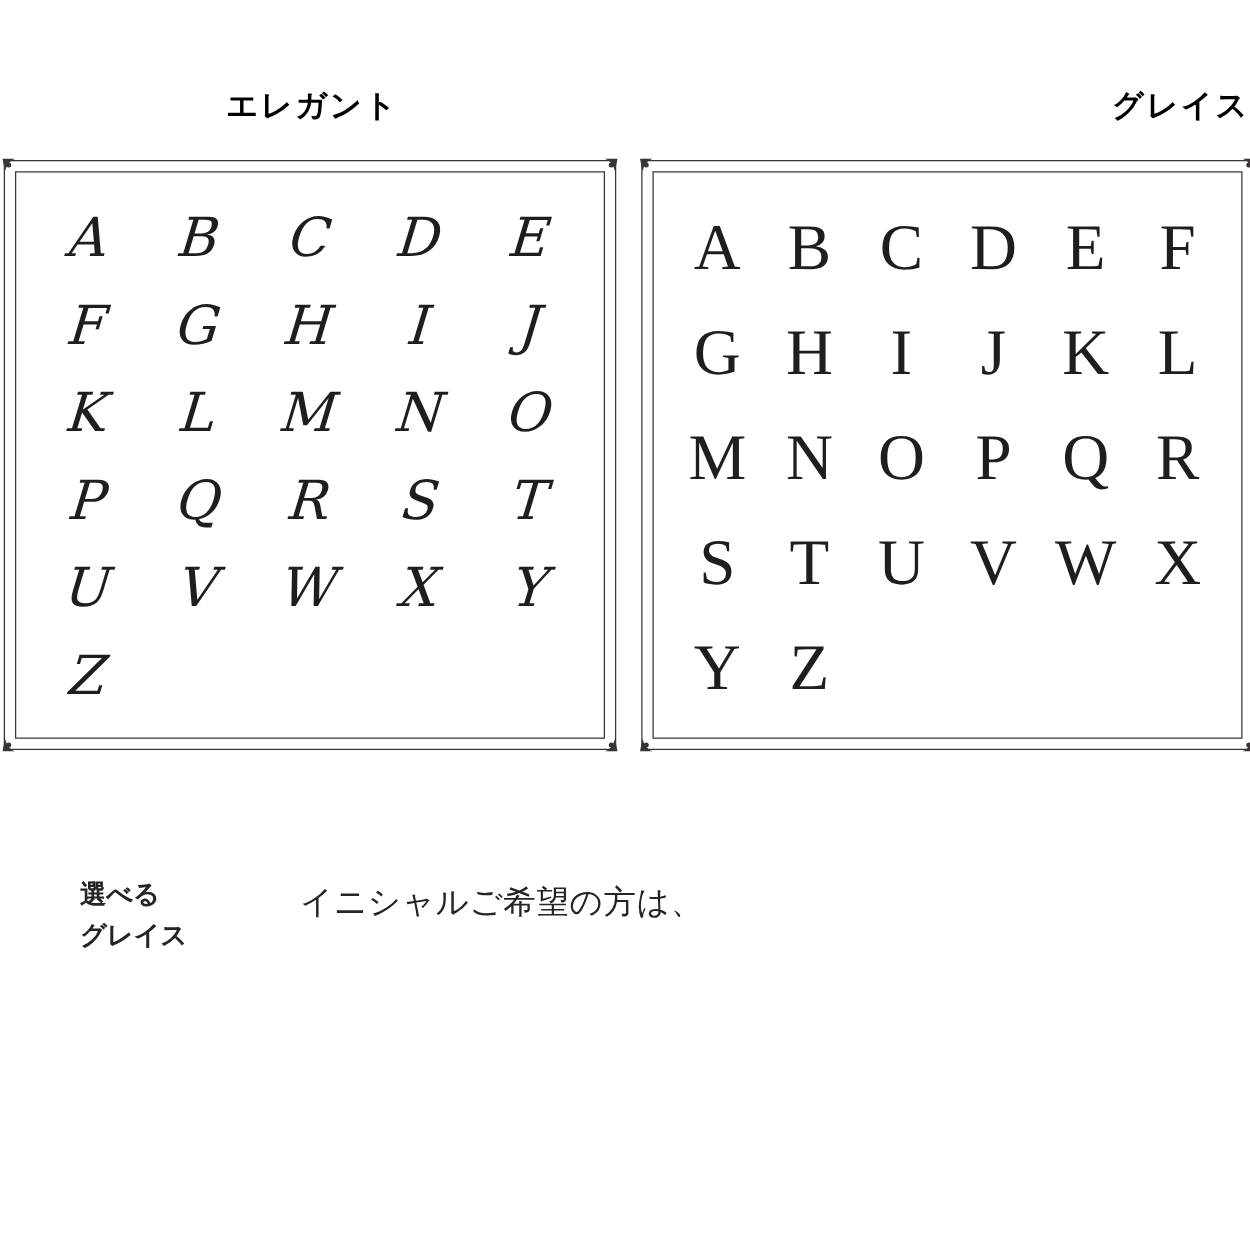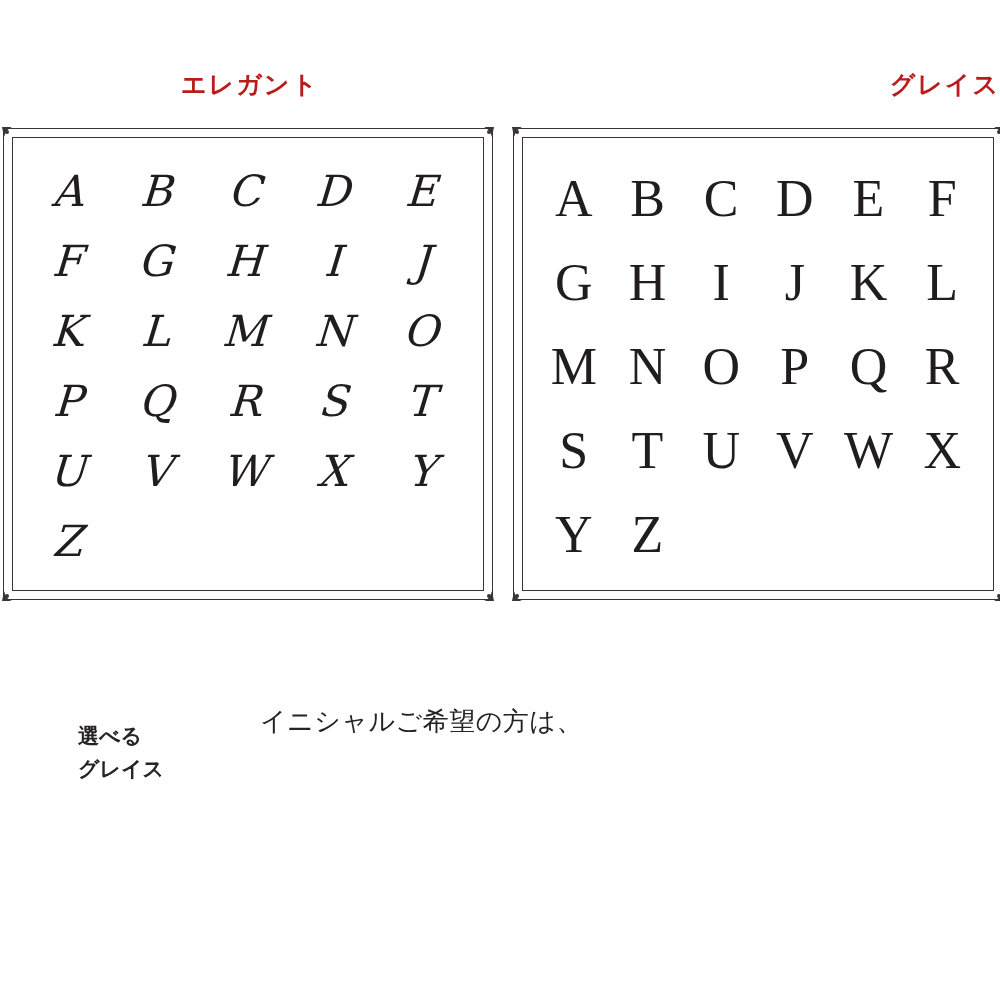--- a/index.html
+++ b/index.html
@@ -18,21 +18,21 @@
     overflow: hidden;
   }
 
   
   .panel-title {
     position: absolute;
     top: 68px;
     font-size: 25px;
     font-weight: bold;
     letter-spacing: 2px;
-    color: #b91c1c;
+    color: #000000;
     text-align: center;
     width: 480px;
   }
   #title-left  { left: 10px; }
   #title-right { left: 520px; text-align: right; }
 
   
   .panel {
     position: absolute;
     top: 128px;
@@ -98,32 +98,31 @@
     grid-auto-rows: 1fr;
     font-family: "Liberation Serif", serif;
     font-size: 52px;
     color: #211d1e;
     justify-items: center;
   }
 
   
   .caption-label {
     position: absolute;
-    left: 78px;
+    left: 64px;
     top: 700px;
     width: 160px;
     font-size: 21px;
     font-weight: bold;
     line-height: 1.55;
     color: #272223;
-    margin-top: 20px;
   }
   .caption-body {
     position: absolute;
-    left: 260px;
+    left: 240px;
     top: 698px;
     width: 700px;
     font-size: 26px;
     line-height: 1.78;
     color: #272223;
     letter-spacing: 0.5px;
   }
   .caption-body div { white-space: nowrap; }
 </style>
 </head>

